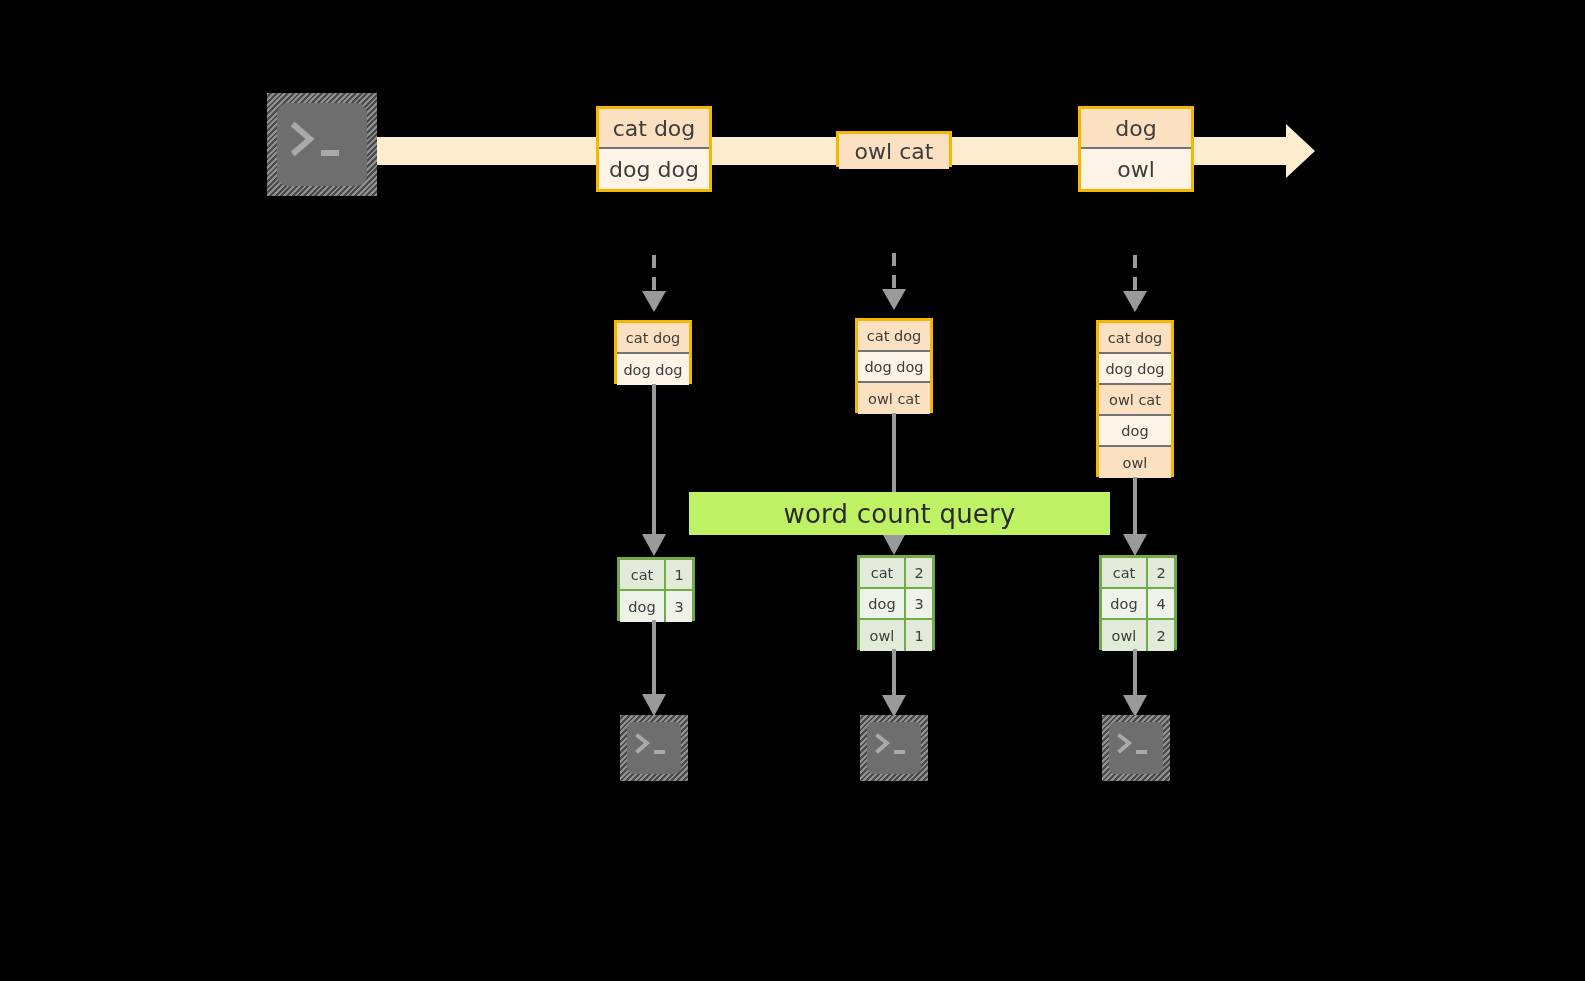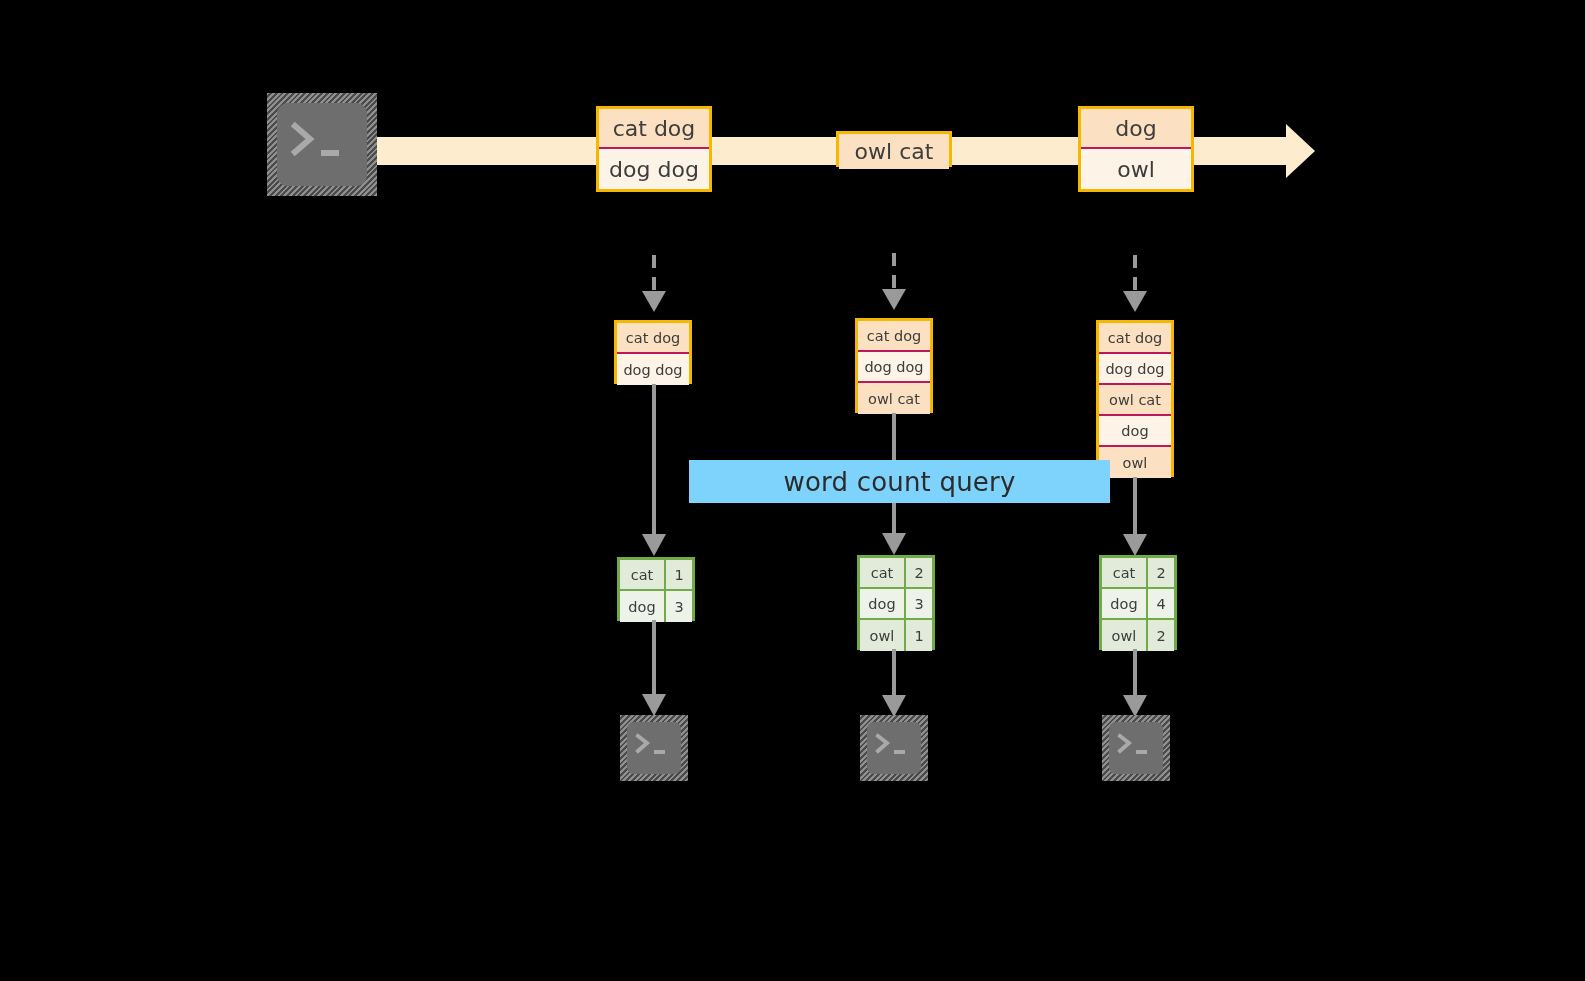--- a/index.html
+++ b/index.html
@@ -56,21 +56,21 @@
     box-sizing: border-box;
     background: #fdeccd;
   }
   .recstack .rec {
     box-sizing: border-box;
     display: flex;
     align-items: center;
     justify-content: center;
     color: #3d3d3d;
     white-space: nowrap;
-    border-bottom: 2px solid #be185d;
+    border-bottom: 2px solid #737373;
   }
   .recstack .rec:last-child { border-bottom: none; }
   .rec.shade-a { background: #fbe0c1; }
   .rec.shade-b { background: #fdf3e6; text-align: center; }
 
   
   .recstack.big .rec { height: 40px; font-size: 22px; }
   .recstack.big { width: 116px; }
 
   
@@ -109,28 +109,29 @@
   .restable .cell.count { width: 26px; }
   .row.shade-a .cell { background: #e2ebda; }
   .row.shade-b .cell { background: #eef3ea; }
 
   
   .conn { position: absolute; }
 
   
   .banner {
     position: absolute;
-    background: #7dd3fc;
+    background: #bef264;
     display: flex;
     align-items: center;
     justify-content: center;
     color: #2b2b2b;
     font-size: 26px;
     letter-spacing: 0.2px;
     white-space: nowrap;
+    margin-top: 32px;
   }
 </style>
 </head>
 <body>
 
 <div id="stage">
 
   <div class="band" style="left:367px; top:137px; width:925px; height:28px;"></div>
 
   <svg class="arrowhead-right" style="left:1286px; top:120px;" width="30" height="62" viewBox="0 0 30 62">

